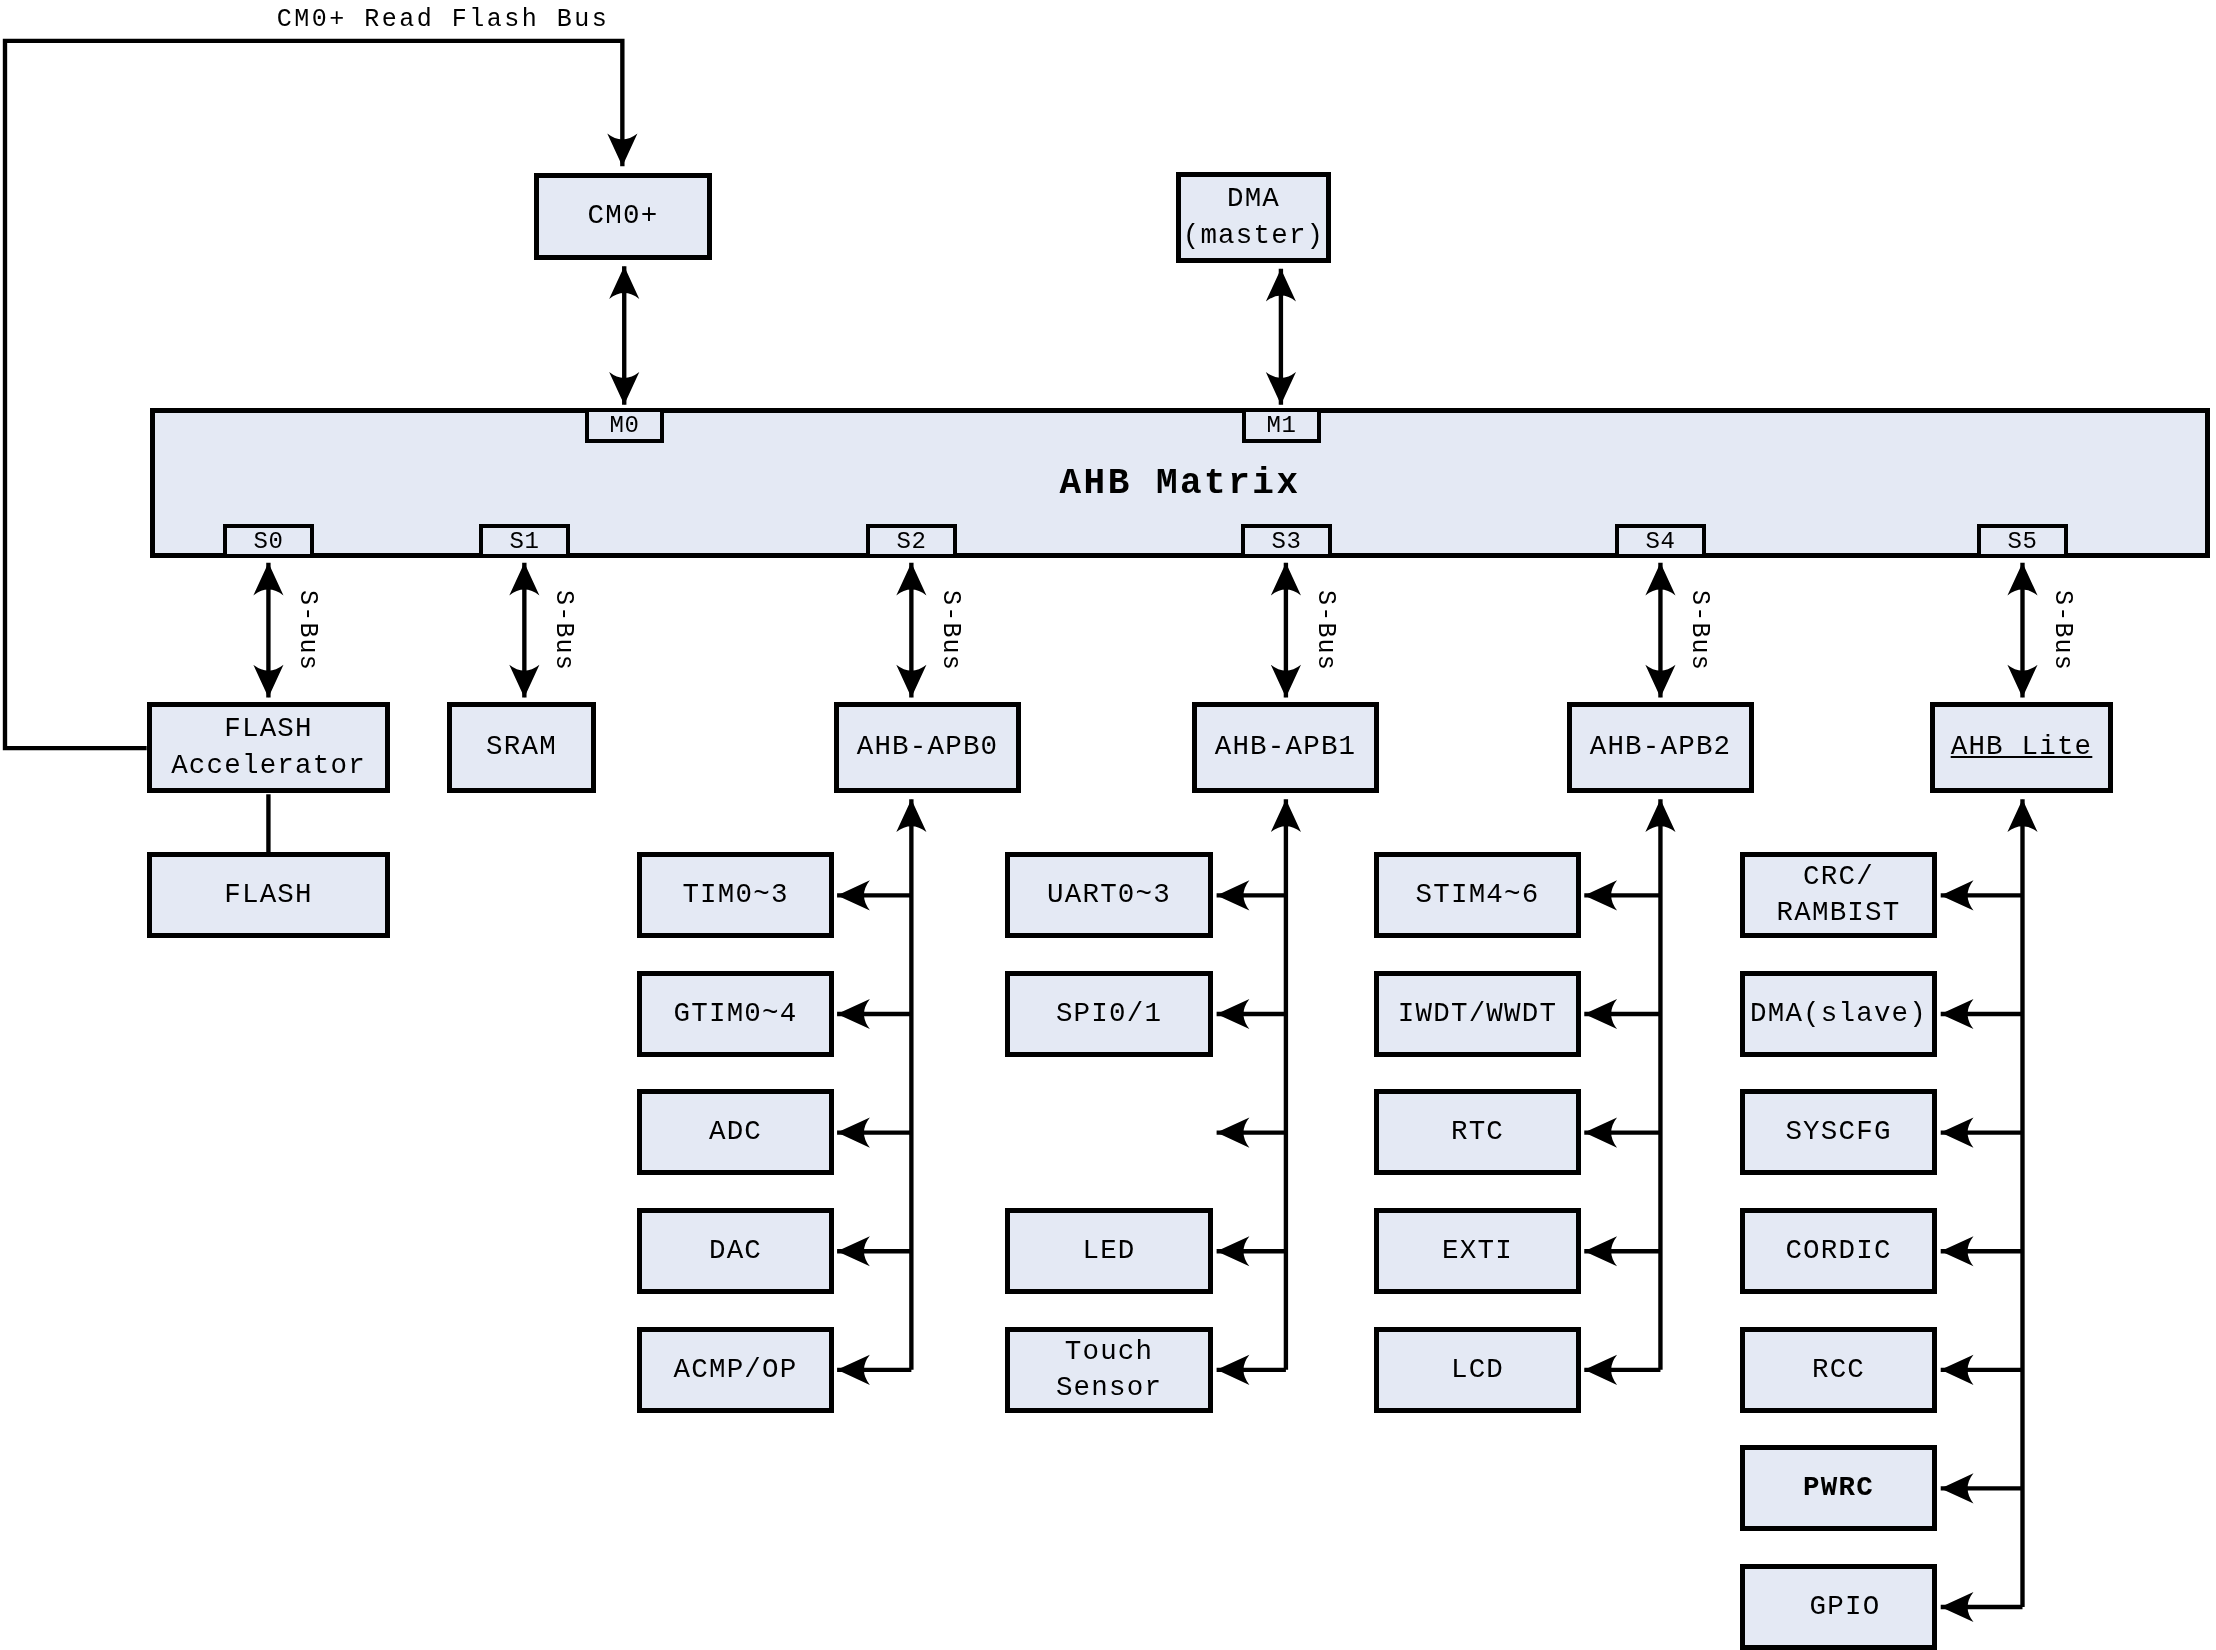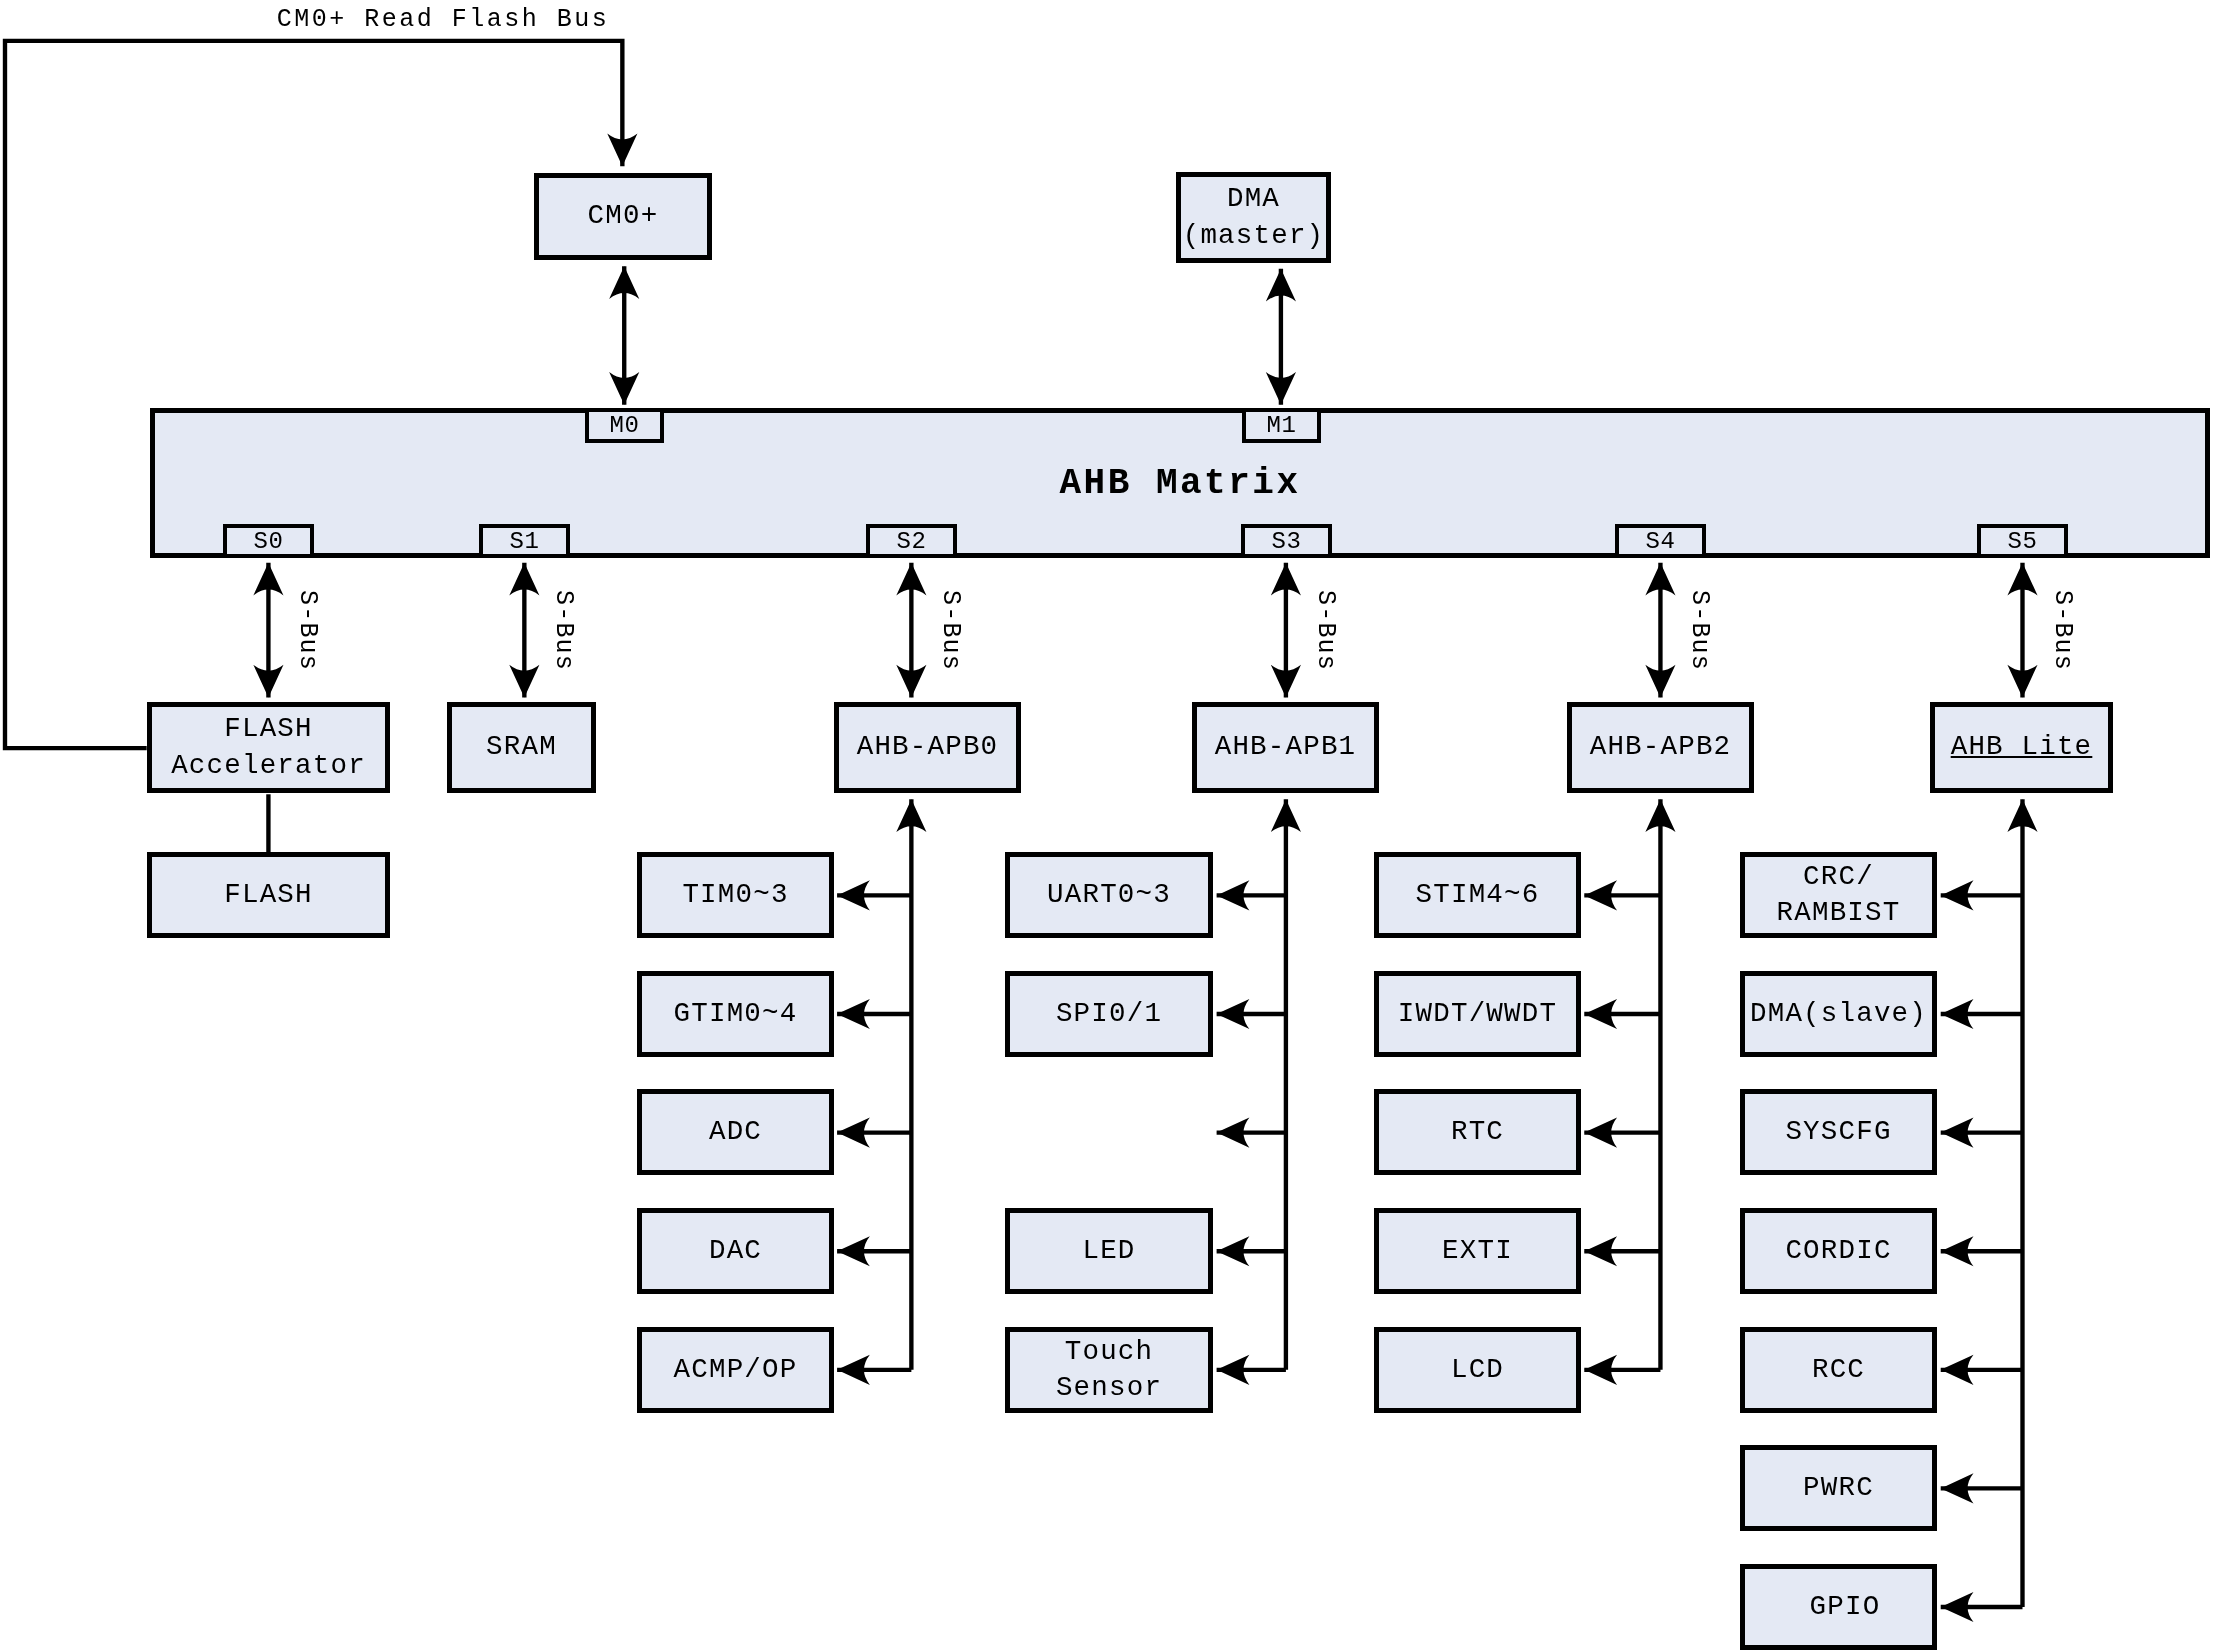--- a/index.html
+++ b/index.html
@@ -50,21 +50,21 @@
     transform-origin:0 0;
   }
   
   .pbox{height:86px;}
   .c1{left:637px;width:197px;}
   .c2{left:1005px;width:208px;}
   .c3{left:1374px;width:207px;}
   .c4{left:1740px;width:197px;}
   
   .r0{top:852px;} .r1{top:971px;} .r2{top:1089px;} .r3{top:1208px;}
-  .r4{top:1327px;} .r5{top:1445px;} .r6{top:1564px;padding-left:13px;}
+  .r4{top:1327px;} .r5{top:1445px;font-weight:bold;} .r6{top:1564px;padding-left:13px;}
 </style>
 </head>
 <body>
 
 <div class="canvas">
 
   <svg class="wires" viewBox="0 0 3550 2644" xmlns="http://www.w3.org/2000/svg">
     <defs>
       <marker id="ah" viewBox="0 0 10 10" refX="10" refY="5" markerWidth="9" markerHeight="7.5" orient="auto-start-reverse">
         <path d="M0,0.4 Q3.6,5 0,9.6 L10,5 Z" fill="#000"></path>

